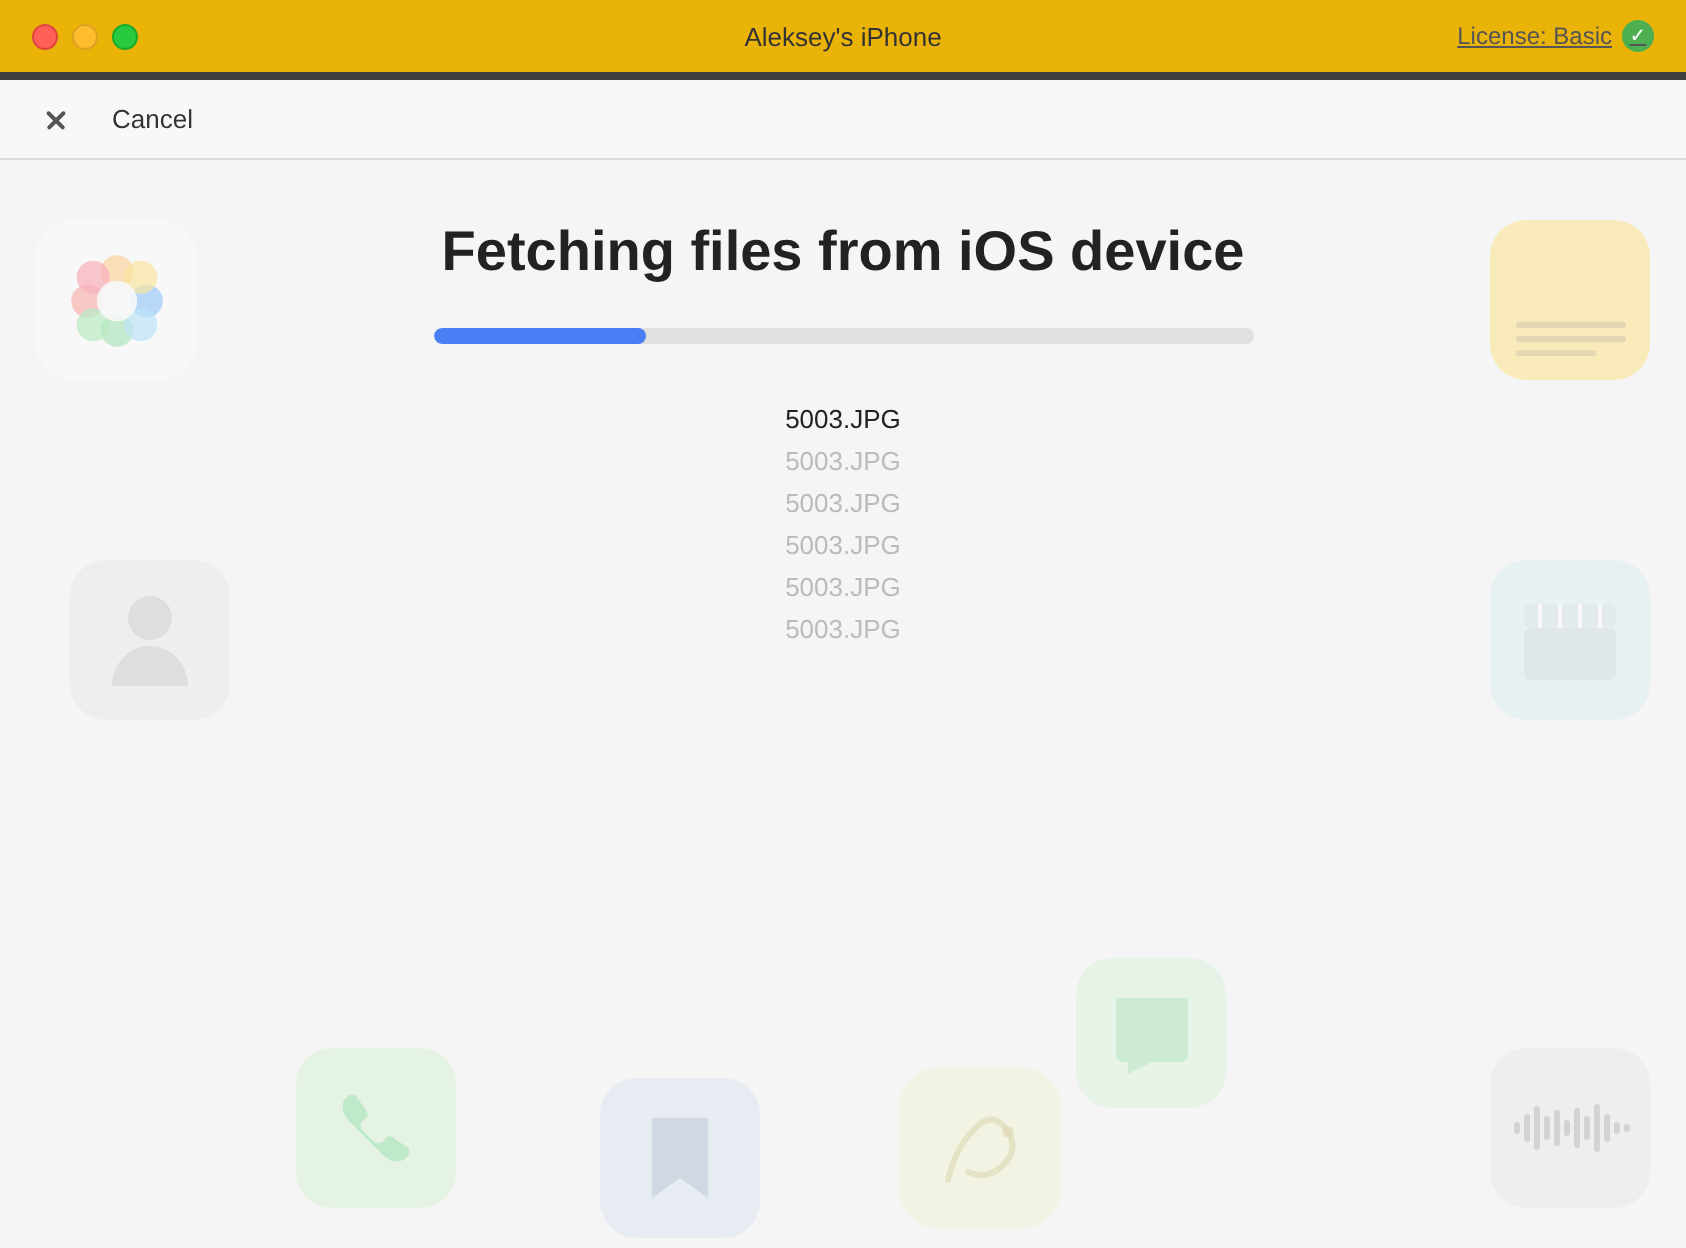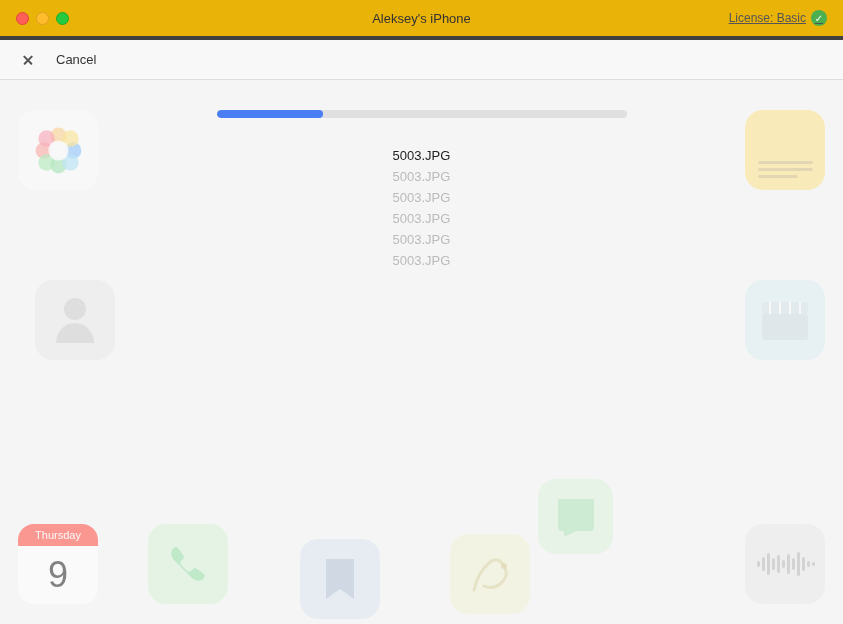--- a/index.html
+++ b/index.html
@@ -402,28 +402,20 @@
     <svg width="50" height="40" viewBox="0 0 50 40">
       <rect x="2" y="14" width="46" height="26" rx="3" fill="#a0b8c0" opacity="0.6"></rect>
       <rect x="2" y="2" width="46" height="12" rx="3" fill="#b0c8d0" opacity="0.6"></rect>
       <line x1="10" y1="2" x2="10" y2="14" stroke="white" stroke-width="2"></line>
       <line x1="20" y1="2" x2="20" y2="14" stroke="white" stroke-width="2"></line>
       <line x1="30" y1="2" x2="30" y2="14" stroke="white" stroke-width="2"></line>
       <line x1="40" y1="2" x2="40" y2="14" stroke="white" stroke-width="2"></line>
     </svg>
   </div>
 
-  <div style="position:absolute; bottom:20px; left:18px; width:80px; height:80px; border-radius:16px; overflow:hidden; background:white; opacity:0.5;">
-    <div style="background:#ff3b30; width:100%; height:22px; display:flex; align-items:center; justify-content:center;">
-      <span style="color:white; font-size:11px; font-weight:500;">Thursday</span>
-    </div>
-    <div style="display:flex; align-items:center; justify-content:center; flex:1; height:58px;">
-      <span style="font-size:36px; font-weight:200; color:#111;">9</span>
-    </div>
-  </div>
 
   <div class="bg-icon phone-icon" style="border-radius:18px; bottom:20px; left:148px; width:80px; height:80px; background:#c8f0c8;">
     <svg width="44" height="44" viewBox="0 0 44 44">
       <path d="M8 6 C8 6 10 4 12 6 L17 13 C17 13 19 15 17 17 L15 19 C15 19 13 21 16 24 L20 28 C23 31 25 29 25 29 L27 27 C29 25 31 27 31 27 L38 32 C40 34 38 36 38 36 C38 36 34 42 26 36 L8 18 C2 10 8 6 8 6 Z" fill="#34c759" opacity="0.7"></path>
     </svg>
   </div>
 
   <div class="bg-icon bookmark-icon" style="border-radius:18px; bottom:5px; left:300px; width:80px; height:80px; background:#c8d8f0;">
     <svg width="36" height="44" viewBox="0 0 36 44">
       <path d="M4 2 L32 2 L32 42 L18 32 L4 42 Z" fill="#5b7faa" opacity="0.7"></path>
@@ -454,20 +446,21 @@
       <rect x="32" y="5" width="3" height="20" rx="1.5" fill="#888"></rect>
       <rect x="37" y="9" width="3" height="12" rx="1.5" fill="#888"></rect>
       <rect x="42" y="3" width="3" height="24" rx="1.5" fill="#888"></rect>
       <rect x="47" y="8" width="3" height="14" rx="1.5" fill="#888"></rect>
       <rect x="52" y="12" width="3" height="6" rx="1.5" fill="#888"></rect>
       <rect x="57" y="13" width="3" height="4" rx="1.5" fill="#888"></rect>
     </svg>
   </div>
 
   <div class="center-content">
+    <h1 class="main-title">Fetching files from iOS device</h1>
 
     <div class="progress-bar-container">
       <div class="progress-bar-fill" style="width: 26%;"></div>
     </div>
 
     <div class="file-list">
       <div class="file-item active">5003.JPG</div>
       <div class="file-item inactive">5003.JPG</div>
       <div class="file-item inactive">5003.JPG</div>
       <div class="file-item inactive">5003.JPG</div>

